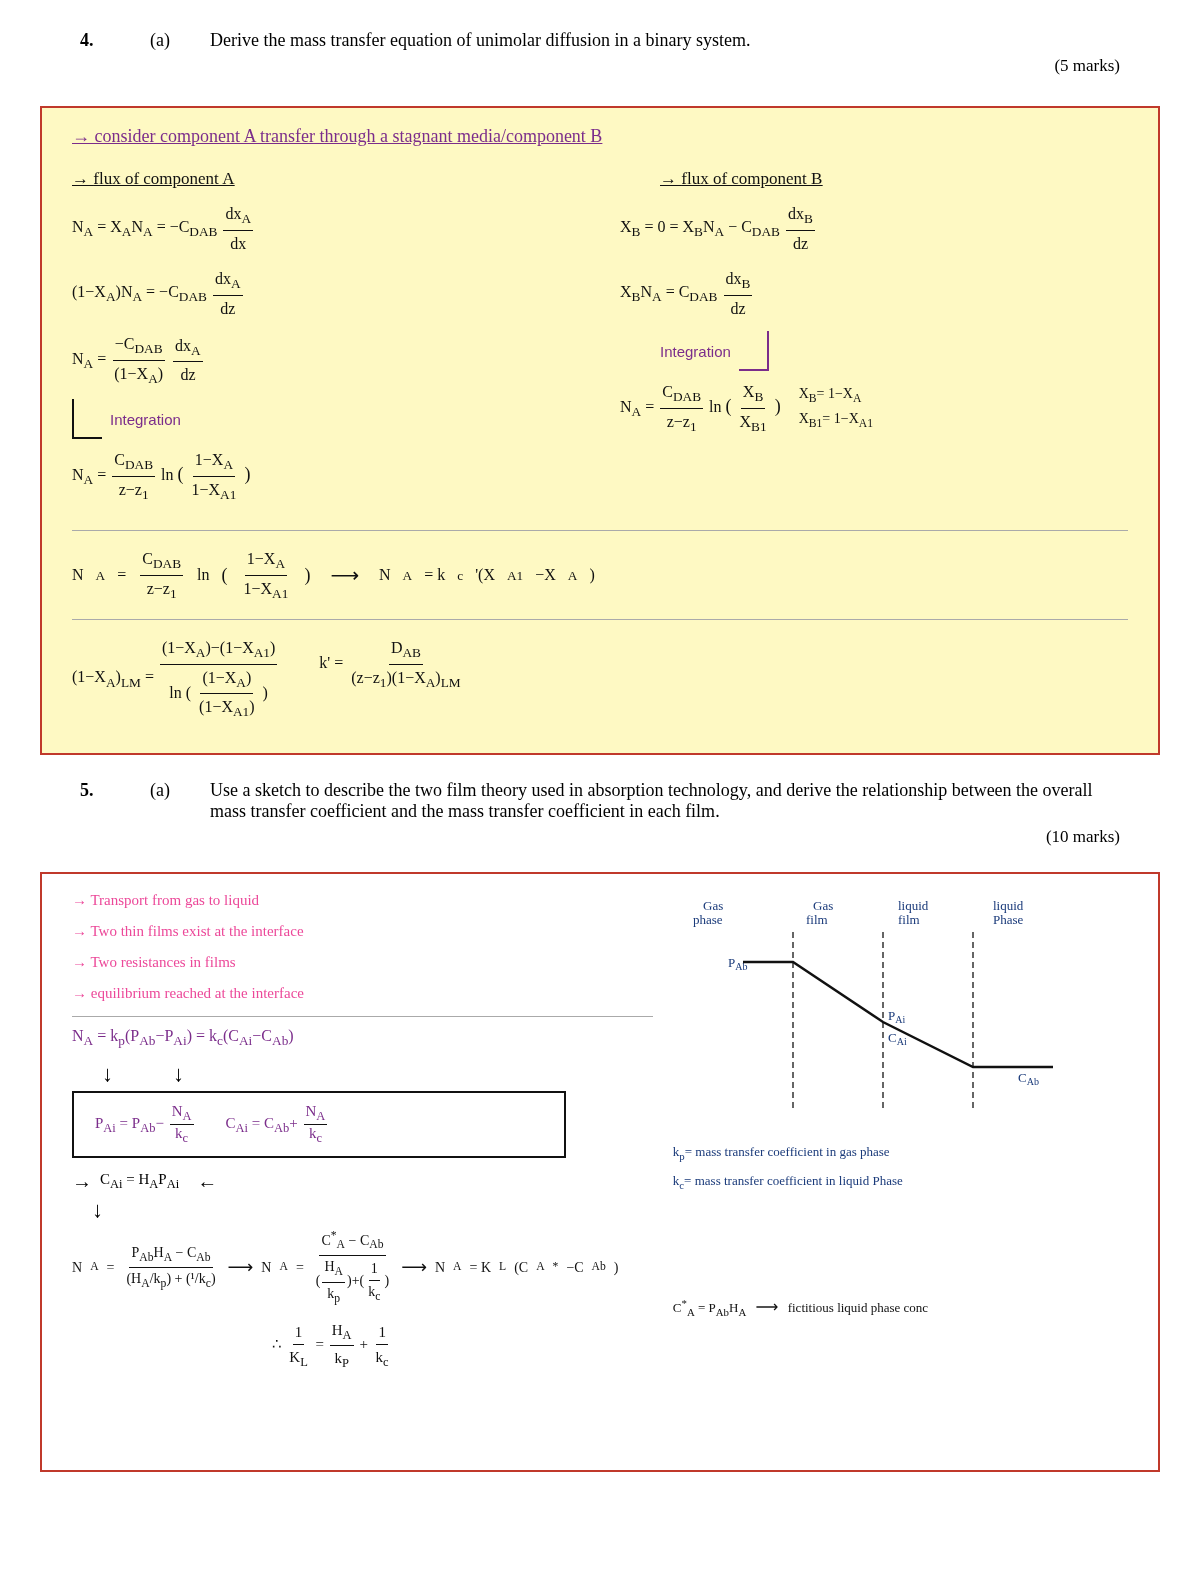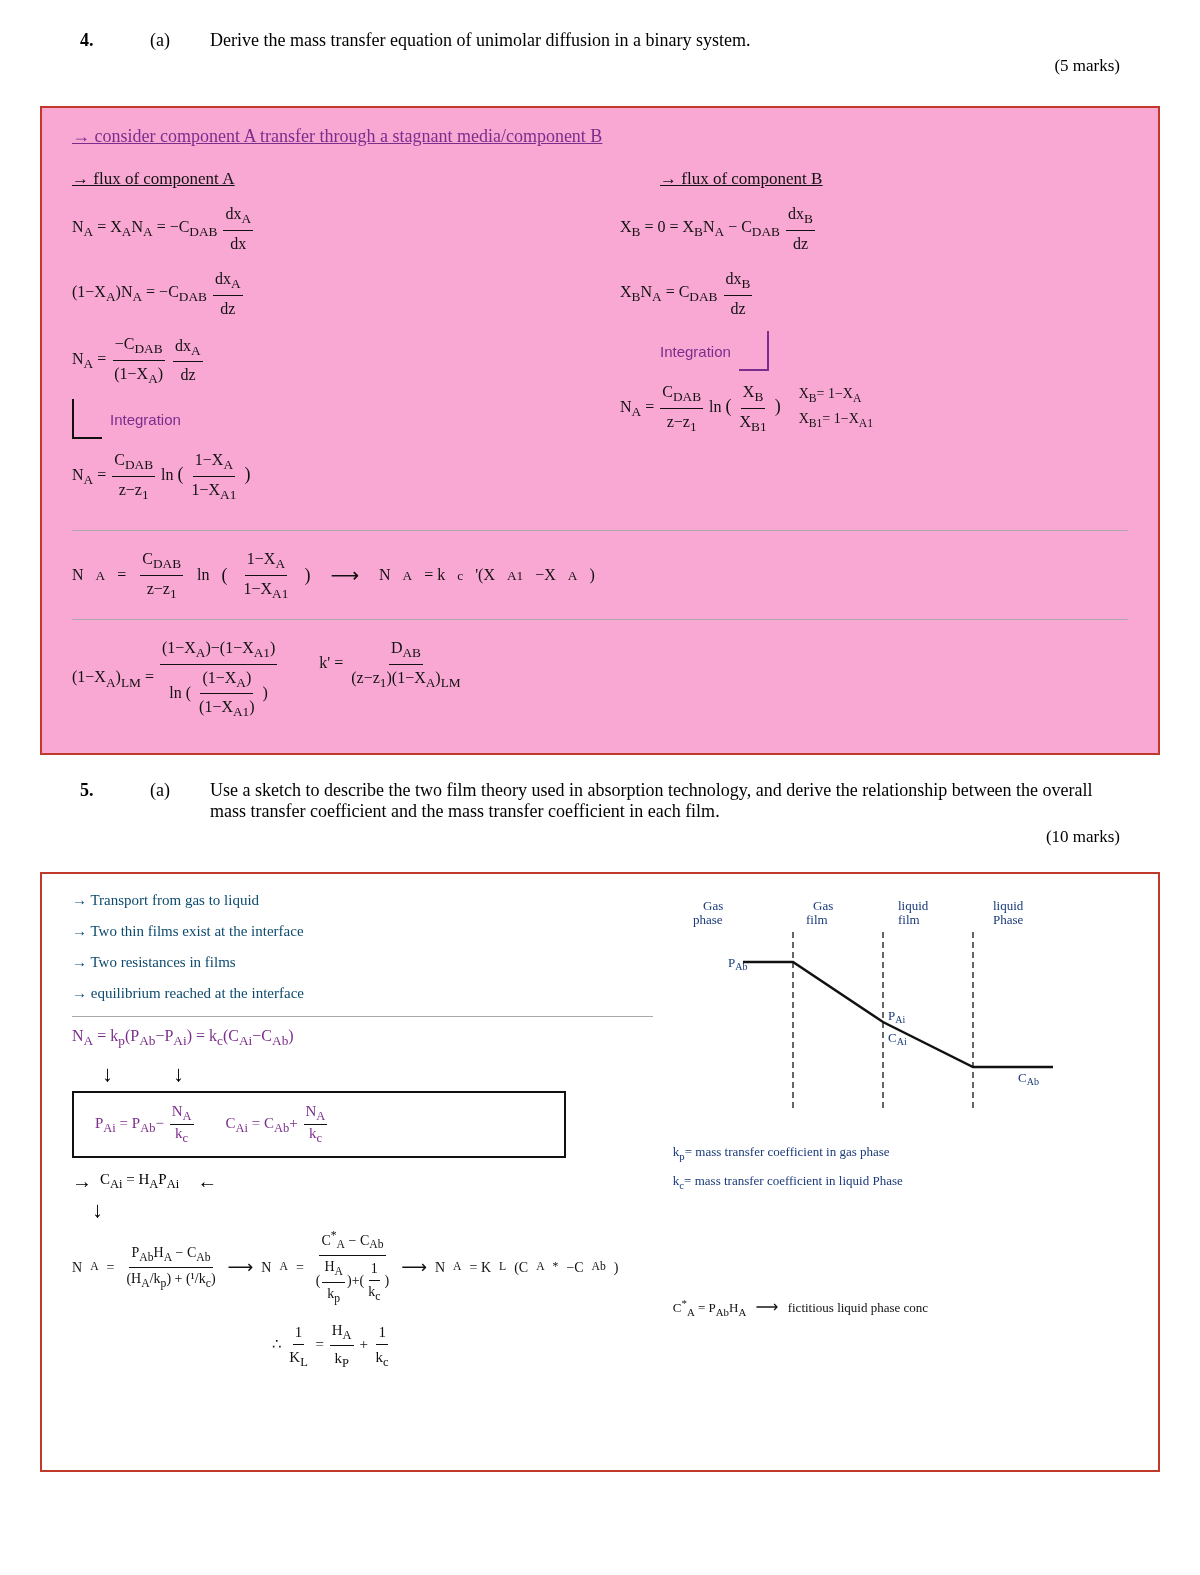--- a/index.html
+++ b/index.html
@@ -41,21 +41,21 @@
       padding-right: 0;
       margin-top: 5px;
       margin-bottom: 10px;
     }
 
     
     .answer-box-1 {
       border: 2px solid #c0392b;
       margin: 0 40px;
       padding: 18px 30px 20px 30px;
-      background: #f9a8d4;
+      background: #fef9c3;
       min-height: 480px;
       position: relative;
     }
 
     
     .hw {
       font-family: 'Comic Sans MS', cursive, sans-serif;
     }
     .hw-purple { color: #7b2d8b; }
 
@@ -140,21 +140,21 @@
       position: relative;
     }
 
     .left-content {
       width: 55%;
     }
 
     .bullet-line {
       font-family: 'Comic Sans MS', cursive;
       font-size: 15px;
-      color: #0c4a6e;
+      color: #ec4899;
       margin-bottom: 14px;
       display: flex;
       align-items: flex-start;
       gap: 6px;
     }
 
     .purple { color: #7b2d8b; }
 
     svg text {
       font-family: 'Comic Sans MS', cursive;

